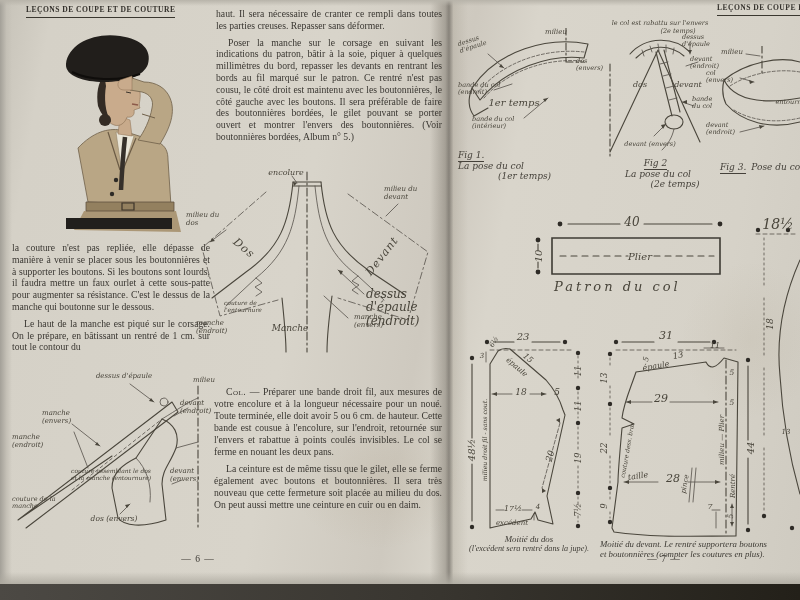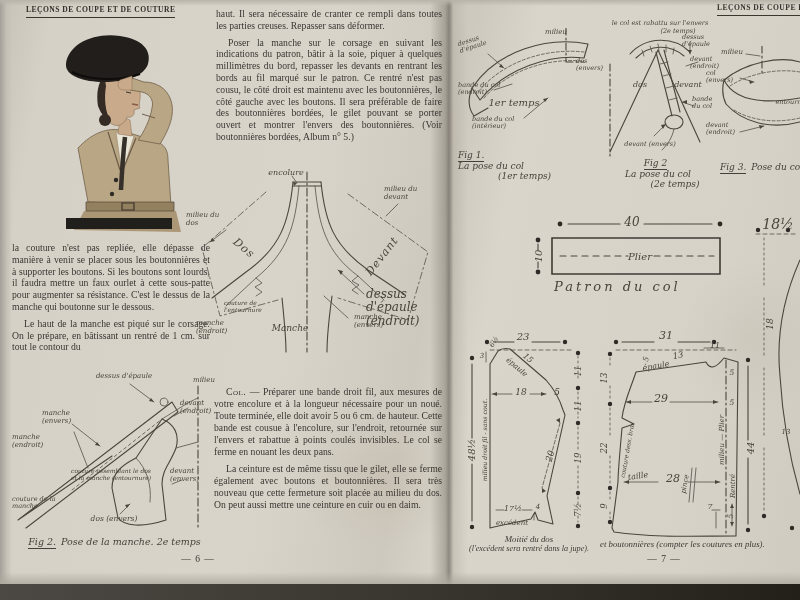--- a/index.html
+++ b/index.html
@@ -149,23 +149,20 @@
       </svg>
       <span class="pin hw" style="left:112px;top:4px;font-size:7px;">dessus d'épaule</span>
       <span class="pin hw" style="left:192px;top:8px;font-size:7px;">milieu</span>
       <span class="pinw hw" style="left:168px;top:28px;width:36px;font-size:7px;">devant (endroit)</span>
       <span class="pinw hw" style="left:30px;top:38px;width:48px;font-size:7px;">manche (envers)</span>
       <span class="pinw hw" style="left:0px;top:62px;width:42px;font-size:7px;">manche (endroit)</span>
       <span class="pinw hw" style="left:56px;top:96px;width:86px;font-size:6px;text-align:center;">couture assemblant le dos et la manche (entournure)</span>
       <span class="pinw hw" style="left:0px;top:124px;width:52px;font-size:6.5px;">couture de la manche</span>
       <span class="pin hw" style="left:102px;top:146px;font-size:7.5px;">dos (envers)</span>
       <span class="pinw hw" style="left:158px;top:96px;width:42px;font-size:7px;">devant (envers)</span>
-      <div class="abs figcap" style="left:0;top:164px;width:205px;text-align:center;font-size:9.5px;">
-        <span class="figno">Fig 2.</span><span>Pose de la manche. 2e temps</span>
-      </div>
     </div>
 
     <div class="pagenum" style="left:168px;top:554px;width:60px;">— 6 —</div>
   </div>
 
   
   <div style="display:contents">
 
     <div class="header" style="left:717px;top:3px;">LEÇONS DE COUPE ET</div>
 
@@ -341,20 +338,21 @@
       <span class="pin hw rm8" style="left:44px;top:148px;font-size:8px;">taille</span>
       <span class="pin hw rm80" style="left:91px;top:156px;font-size:7px;">pince</span>
       <span class="pin hw" style="left:116px;top:178px;font-size:8px;">7</span>
       <span class="pin hw r90" style="left:136px;top:188px;font-size:7.5px;">5</span>
       <span class="pin hw r90" style="left:139px;top:158px;font-size:7px;">Rentré</span>
       <span class="pin hw r90" style="left:128px;top:112px;font-size:7px;">milieu — Plier</span>
       <span class="pin hw r90" style="left:156px;top:120px;font-size:10px;">44</span>
       <span class="pin hw rm80" style="left:33px;top:122px;font-size:6px;">couture dess. bras</span>
     </div>
     <div class="abs captext" style="left:600px;top:539px;width:185px;font-style:italic;font-size:8.8px;color:#3d3a34;">
+      <div>Moitié du devant. Le rentré supportera boutons</div>
       <div>et boutonnières (compter les coutures en plus).</div>
     </div>
 
     
     <div class="abs" style="left:754px;top:216px;width:46px;height:345px;">
       <svg class="lines" width="46" height="345" viewBox="0 0 46 345">
         <circle cx="4" cy="14" r="2.2" class="dot"></circle>
           <circle cx="34" cy="14" r="2.2" class="dot"></circle>
         <circle cx="10" cy="300" r="2.2" class="dot"></circle>
           <circle cx="38" cy="312" r="2.2" class="dot"></circle>

